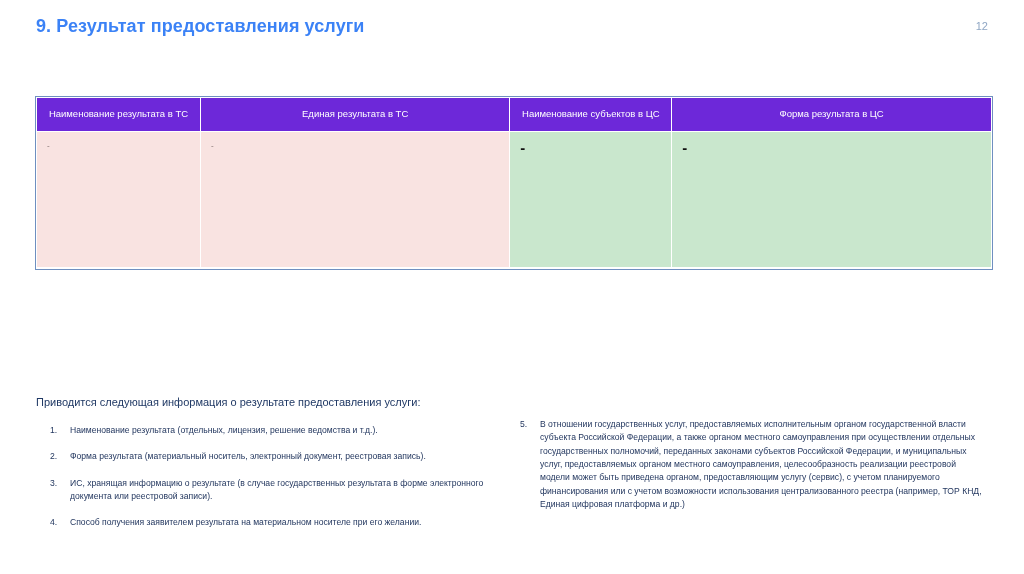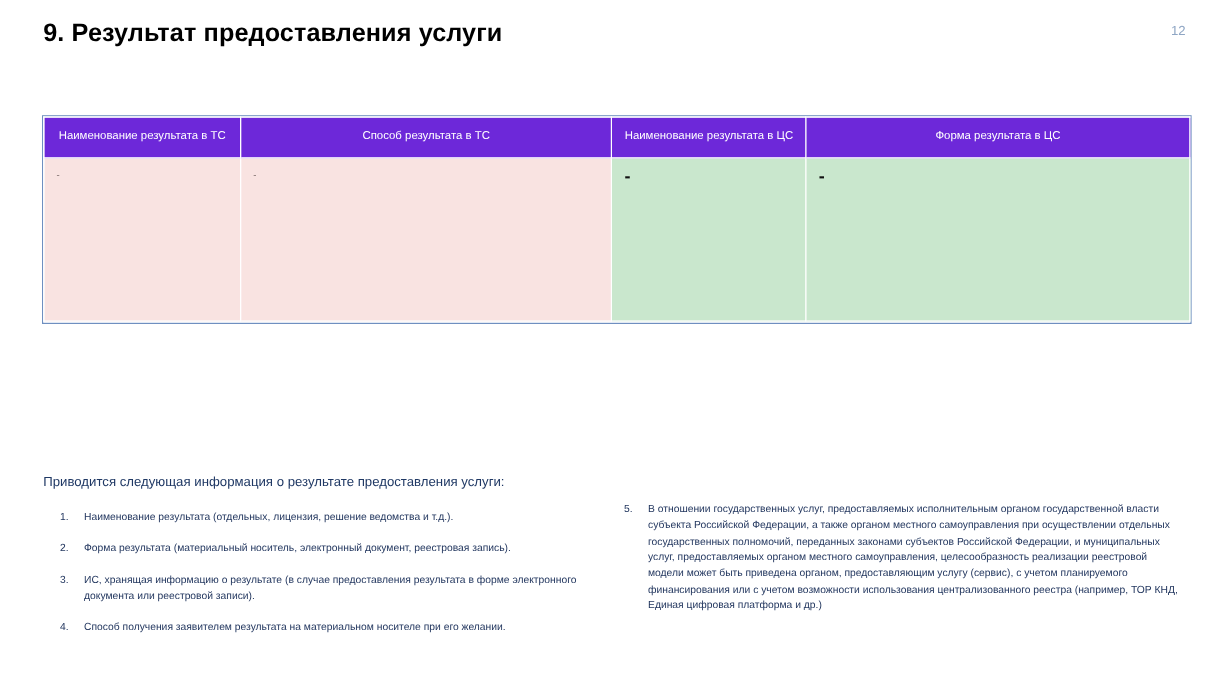--- a/index.html
+++ b/index.html
@@ -19,23 +19,23 @@
   .slide {
     position: absolute;
     inset: 0;
   }
 
   
   .page-title {
     position: absolute;
     left: 36px;
     top: 16px;
-    font-size: 21px;
+    font-size: 18px;
     font-weight: bold;
-    color: #000000;
+    color: #3b82f6;
     letter-spacing: 0.1px;
     white-space: nowrap;
   }
   .page-number {
     position: absolute;
     right: 36px;
     top: 20px;
     font-size: 11px;
     color: #8fa6c4;
     font-weight: normal;
@@ -149,22 +149,22 @@
 
   <div class="page-title">9. Результат предоставления услуги</div>
   <div class="page-number">12</div>
 
   <div class="tbl-outline"></div>
 
   <table class="result-table">
     <thead>
       <tr>
         <th class="col-a">Наименование результата в ТС</th>
-        <th class="col-b">Способ результата в ТС</th>
-        <th class="col-c">Наименование результата в ЦС</th>
+        <th class="col-b">Единая результата в ТС</th>
+        <th class="col-c">Наименование субъектов в ЦС</th>
         <th class="col-d">Форма результата в ЦС</th>
       </tr>
     </thead>
     <tbody>
       <tr>
         <td class="cell-ts col-a">-</td>
         <td class="cell-ts col-b">-</td>
         <td class="cell-cs col-c">-</td>
         <td class="cell-cs col-d">-</td>
       </tr>
@@ -177,21 +177,21 @@
     <div class="li">
       <span class="num">1.</span>
       <span class="txt">Наименование результата (отдельных, лицензия, решение ведомства и т.д.).</span>
     </div>
     <div class="li">
       <span class="num">2.</span>
       <span class="txt">Форма результата (материальный носитель, электронный документ, реестровая запись).</span>
     </div>
     <div class="li">
       <span class="num">3.</span>
-      <span class="txt">ИС, хранящая информацию о результате (в случае предоставления результата в форме электронного документа или реестровой записи).</span>
+      <span class="txt">ИС, хранящая информацию о результате (в случае государственных результата в форме электронного документа или реестровой записи).</span>
     </div>
     <div class="li">
       <span class="num">4.</span>
       <span class="txt">Способ получения заявителем результата на материальном носителе при его желании.</span>
     </div>
   </div>
 
   <div class="list-right">
     <div class="li">
       <span class="num">5.</span>

